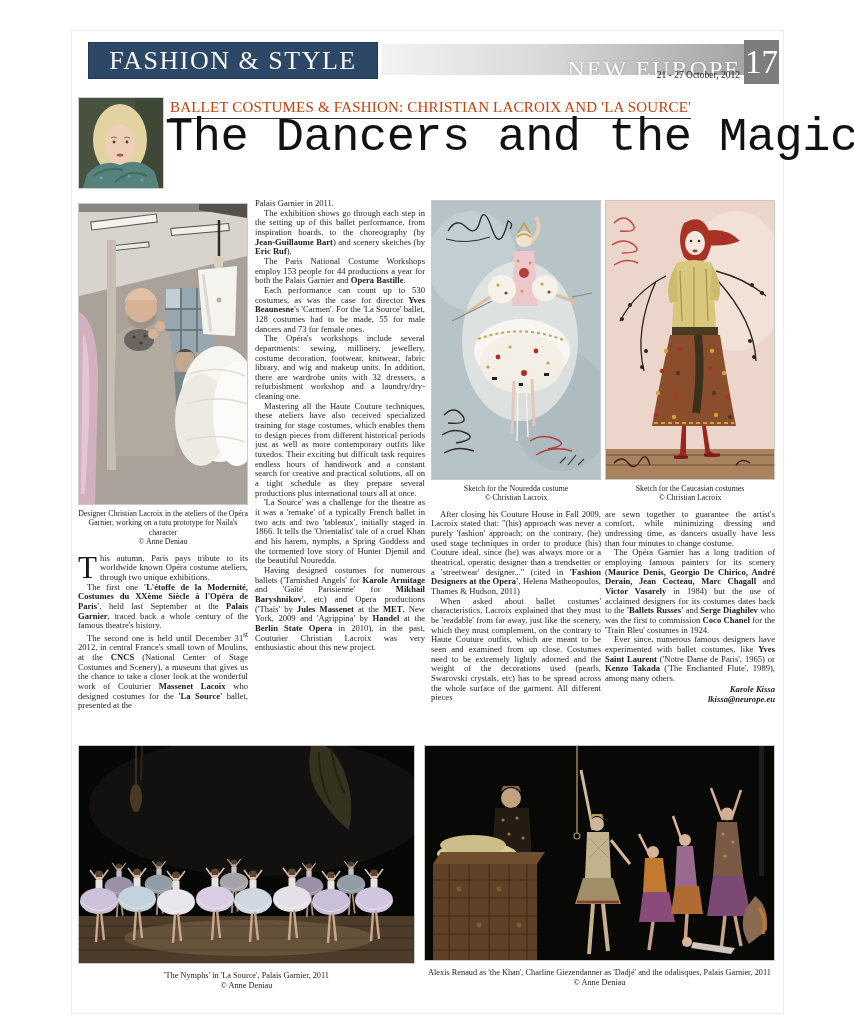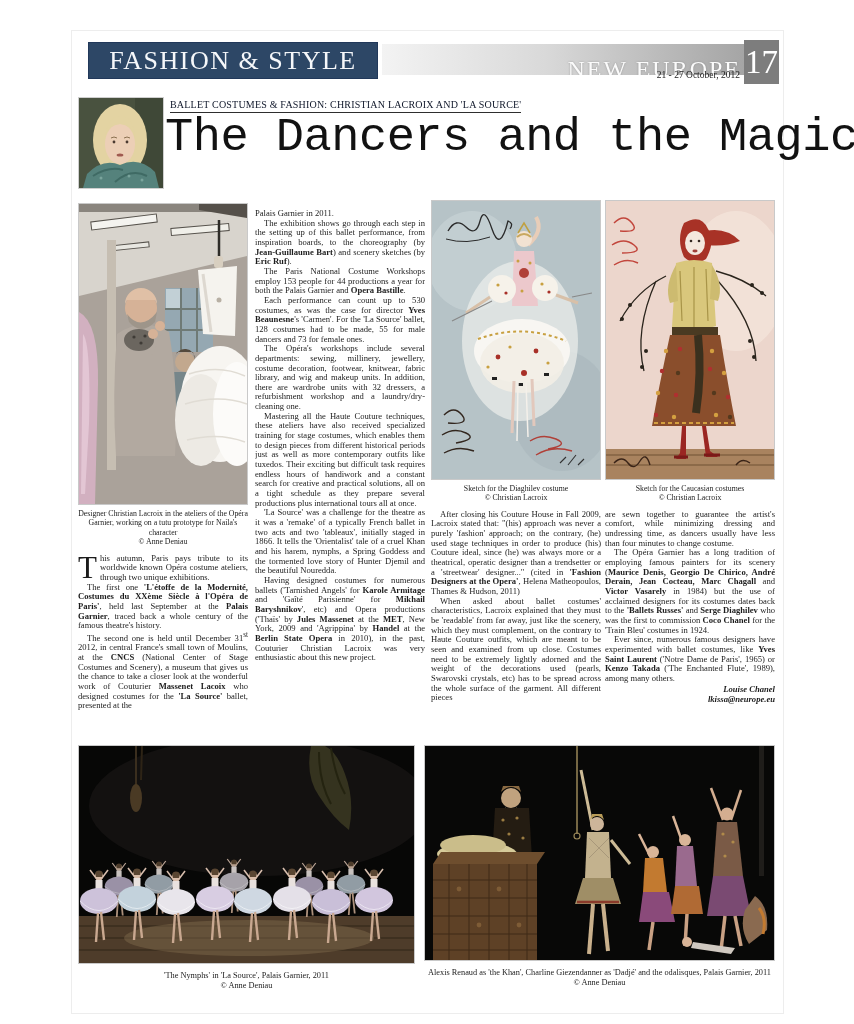--- a/index.html
+++ b/index.html
@@ -17,21 +17,21 @@
   .masthead-text{font-size:24px;letter-spacing:2px;color:#fbfbfb;line-height:31px;
           text-shadow:0 0 2px rgba(120,120,120,.65);white-space:nowrap;padding-right:3px;margin-top:20px;}
   .pageno{position:absolute;left:744px;top:40px;width:35px;height:44px;background:#7d7d7d;
           color:#fff;display:flex;align-items:center;justify-content:center;font-size:33px;}
   .issue-date{position:absolute;top:70px;left:540px;width:200px;text-align:right;font-size:9.5px;color:#1c1c1c;}
 
   
   .author-photo{position:absolute;left:78px;top:97px;width:84px;height:90px;border:1px solid #cfcfcf;
           background:#49523f;box-sizing:content-box;}
   .author-photo svg{display:block;}
-  .kicker{position:absolute;left:170px;top:99px;font-size:10px;color:#0f172a;letter-spacing:.2px;
+  .kicker{position:absolute;left:170px;top:99px;font-size:15px;color:#c2410c;letter-spacing:.2px;
           border-bottom:1.5px solid #2e2e2e;padding-bottom:2px;}
   .headline{position:absolute;left:165px;top:111px;margin:0;font-size:47px;font-weight:normal;
           color:#121212;letter-spacing:-.5px;white-space:nowrap;font-family:Liberation Mono, monospace;}
 
   
   .col{position:absolute;top:195px;width:170px;height:550px;overflow:hidden;text-align:justify;}
   .col1{left:78px;} .col2{left:255px;} .col3{left:431px;} .col4{left:605px;}
   figure{margin:0;}
   .photo-frame{border:1px solid #c9c9c9;background:#fff;font-size:0;}
   .col1 .photo-frame{margin-top:8px;}
@@ -141,21 +141,21 @@
       </figcaption>
     </figure>
     <div class="body-text">
         <p class="para noindent"><span class="dropcap">T</span>his autumn, Paris pays tribute to its worldwide known Opéra costume ateliers, through two unique exhibitions.</p>
         <p class="para">The first one <b>'L'étoffe de la Modernité, Costumes du XXème Siècle à l'Opéra de Paris'</b>, held last September at the <b>Palais Garnier</b>, traced back a whole century of the famous theatre's history.</p>
         <p class="para">The second one is held until December 31<sup>st</sup> 2012, in central France's small town of Moulins, at the <b>CNCS</b> (National Center of Stage Costumes and Scenery), a museum that gives us the chance to take a closer look at the wonderful work of Couturier <b>Massenet Lacoix</b> who designed costumes for the <b>'La Source'</b> ballet, presented at the</p>
       </div>
   </div>
 
   <div class="col col2">
-    <div class="body-text" style="margin-top:14px">
+    <div class="body-text" style="margin-top:4px">
         <p class="para noindent">Palais Garnier in 2011.</p>
         <p class="para">The exhibition shows go through each step in the setting up of this ballet performance, from inspiration boards, to the choreography (by <b>Jean-Guillaume Bart</b>) and scenery sketches (by <b>Eric Ruf</b>).</p>
         <p class="para">The Paris National Costume Workshops employ 153 people for 44 productions a year for both the Palais Garnier and <b>Opera Bastille</b>.</p>
         <p class="para">Each performance can count up to 530 costumes, as was the case for director <b>Yves Beaunesne</b>'s 'Carmen'. For the 'La Source' ballet, 128 costumes had to be made, 55 for male dancers and 73 for female ones.</p>
         <p class="para">The Opéra's workshops include several departments: sewing, millinery, jewellery, costume decoration, footwear, knitwear, fabric library, and wig and makeup units. In addition, there are wardrobe units with 32 dressers, a refurbishment workshop and a laundry/dry-cleaning one.</p>
         <p class="para">Mastering all the Haute Couture techniques, these ateliers have also received specialized training for stage costumes, which enables them to design pieces from different historical periods just as well as more contemporary outfits like tuxedos. Their exciting but difficult task requires endless hours of handiwork and a constant search for creative and practical solutions, all on a tight schedule as they prepare several productions plus international tours all at once.</p>
         <p class="para">'La Source' was a challenge for the theatre as it was a 'remake' of a typically French ballet in two acts and two 'tableaux', initially staged in 1866. It tells the 'Orientalist' tale of a cruel Khan and his harem, nymphs, a Spring Goddess and the tormented love story of Hunter Djemil and the beautiful Nouredda.</p>
         <p class="para">Having designed costumes for numerous ballets ('Tarnished Angels' for <b>Karole Armitage</b> and 'Gaîté Parisienne' for <b>Mikhail Baryshnikov</b>', etc) and Opera productions ('Thaïs' by <b>Jules Massenet</b> at the <b>MET</b>, New York, 2009 and 'Agrippina' by <b>Handel</b> at the <b>Berlin State Opera</b> in 2010), in the past, Couturier Christian Lacroix was very enthusiastic about this new project.</p>
       </div>
   </div>
@@ -201,21 +201,21 @@
           <line x1="100" y1="178" x2="102" y2="225" stroke="#e2c8bc" stroke-width="3"></line>
           <path d="M86,182 L85,240 M94,182 L96,236" stroke="#f4f0ea" stroke-width="1.5" fill="none"></path>
           <path d="M16,30 q8,-14 18,-4 t14,-6 t12,8 t16,-8 q6,2 2,8" stroke="#2a2a2a" stroke-width="1.3" fill="none"></path>
           <path d="M14,38 q20,6 44,-2" stroke="#2a2a2a" stroke-width="1" fill="none"></path>
           <path d="M12,214 q10,-10 18,0 t-14,8 M10,234 q12,-8 24,-2 t-10,10 M12,252 q14,-8 30,-2" stroke="#33271f" stroke-width="1.4" fill="none"></path>
           <path d="M98,240 q12,-8 26,-2 t-8,10 M104,254 q16,-10 36,-4" stroke="#b04038" stroke-width="1.4" fill="none"></path>
           <path d="M128,262 l6,-6 m2,8 l8,-10 m2,10 l6,-6" stroke="#333" stroke-width="1.1" fill="none"></path>
         </svg>
       </div>
       <figcaption>
-        <span>Sketch for the Diaghilev costume</span>
+        <span>Sketch for the Nouredda costume</span>
         <span class="credit">© Christian Lacroix</span>
       </figcaption>
     </figure>
     <div class="body-text">
         <p class="para">After closing his Couture House in Fall 2009, Lacroix stated that: "(his) approach was never a purely 'fashion' approach; on the contrary, (he) used stage techniques in order to produce (his) Couture ideal, since (he) was always more or a theatrical, operatic designer than a trendsetter or a 'streetwear' designer..." (cited in <b>'Fashion Designers at the Opera'</b>, Helena Matheopoulos, Thames &amp; Hudson, 2011)</p>
         <p class="para">When asked about ballet costumes' characteristics, Lacroix explained that they must be 'readable' from far away, just like the scenery, which they must complement, on the contrary to Haute Couture outfits, which are meant to be seen and examined from up close. Costumes need to be extremely lightly adorned and the weight of the decorations used (pearls, Swarovski crystals, etc) has to be spread across the whole surface of the garment. All different pieces</p>
       </div>
   </div>
 
   <div class="col col4">
@@ -277,21 +277,21 @@
       </div>
       <figcaption>
         <span>Sketch for the Caucasian costumes</span>
         <span class="credit">© Christian Lacroix</span>
       </figcaption>
     </figure>
     <div class="body-text">
         <p class="para noindent">are sewn together to guarantee the artist's comfort, while minimizing dressing and undressing time, as dancers usually have less than four minutes to change costume.</p>
         <p class="para">The Opéra Garnier has a long tradition of employing famous painters for its scenery (<b>Maurice Denis, Georgio De Chirico, André Derain, Jean Cocteau, Marc Chagall</b> and <b>Victor Vasarely</b> in 1984) but the use of acclaimed designers for its costumes dates back to the <b>'Ballets Russes'</b> and <b>Serge Diaghilev</b> who was the first to commission <b>Coco Chanel</b> for the 'Train Bleu' costumes in 1924.</p>
         <p class="para">Ever since, numerous famous designers have experimented with ballet costumes, like <b>Yves Saint Laurent</b> ('Notre Dame de Paris', 1965) or <b>Kenzo Takada</b> ('The Enchanted Flute', 1989), among many others.</p>
-        <p class="para noindent byline"><b>Louise Chanel</b></p>
+        <p class="para noindent byline"><b>Karole Kissa</b></p>
         <p class="para noindent byline"><b>lkissa@neurope.eu</b></p>
       </div>
   </div>
 
   <div class="photo-left">
     <svg class="fullsvg" viewBox="0 0 335 217" preserveAspectRatio="none">
       <defs>
         <g id="dancer">
           <line x1="-9" y1="-28" x2="0" y2="-16" stroke="#d9bfae" stroke-width="1.6"></line>
           <line x1="9" y1="-28" x2="0" y2="-16" stroke="#d9bfae" stroke-width="1.6"></line>

